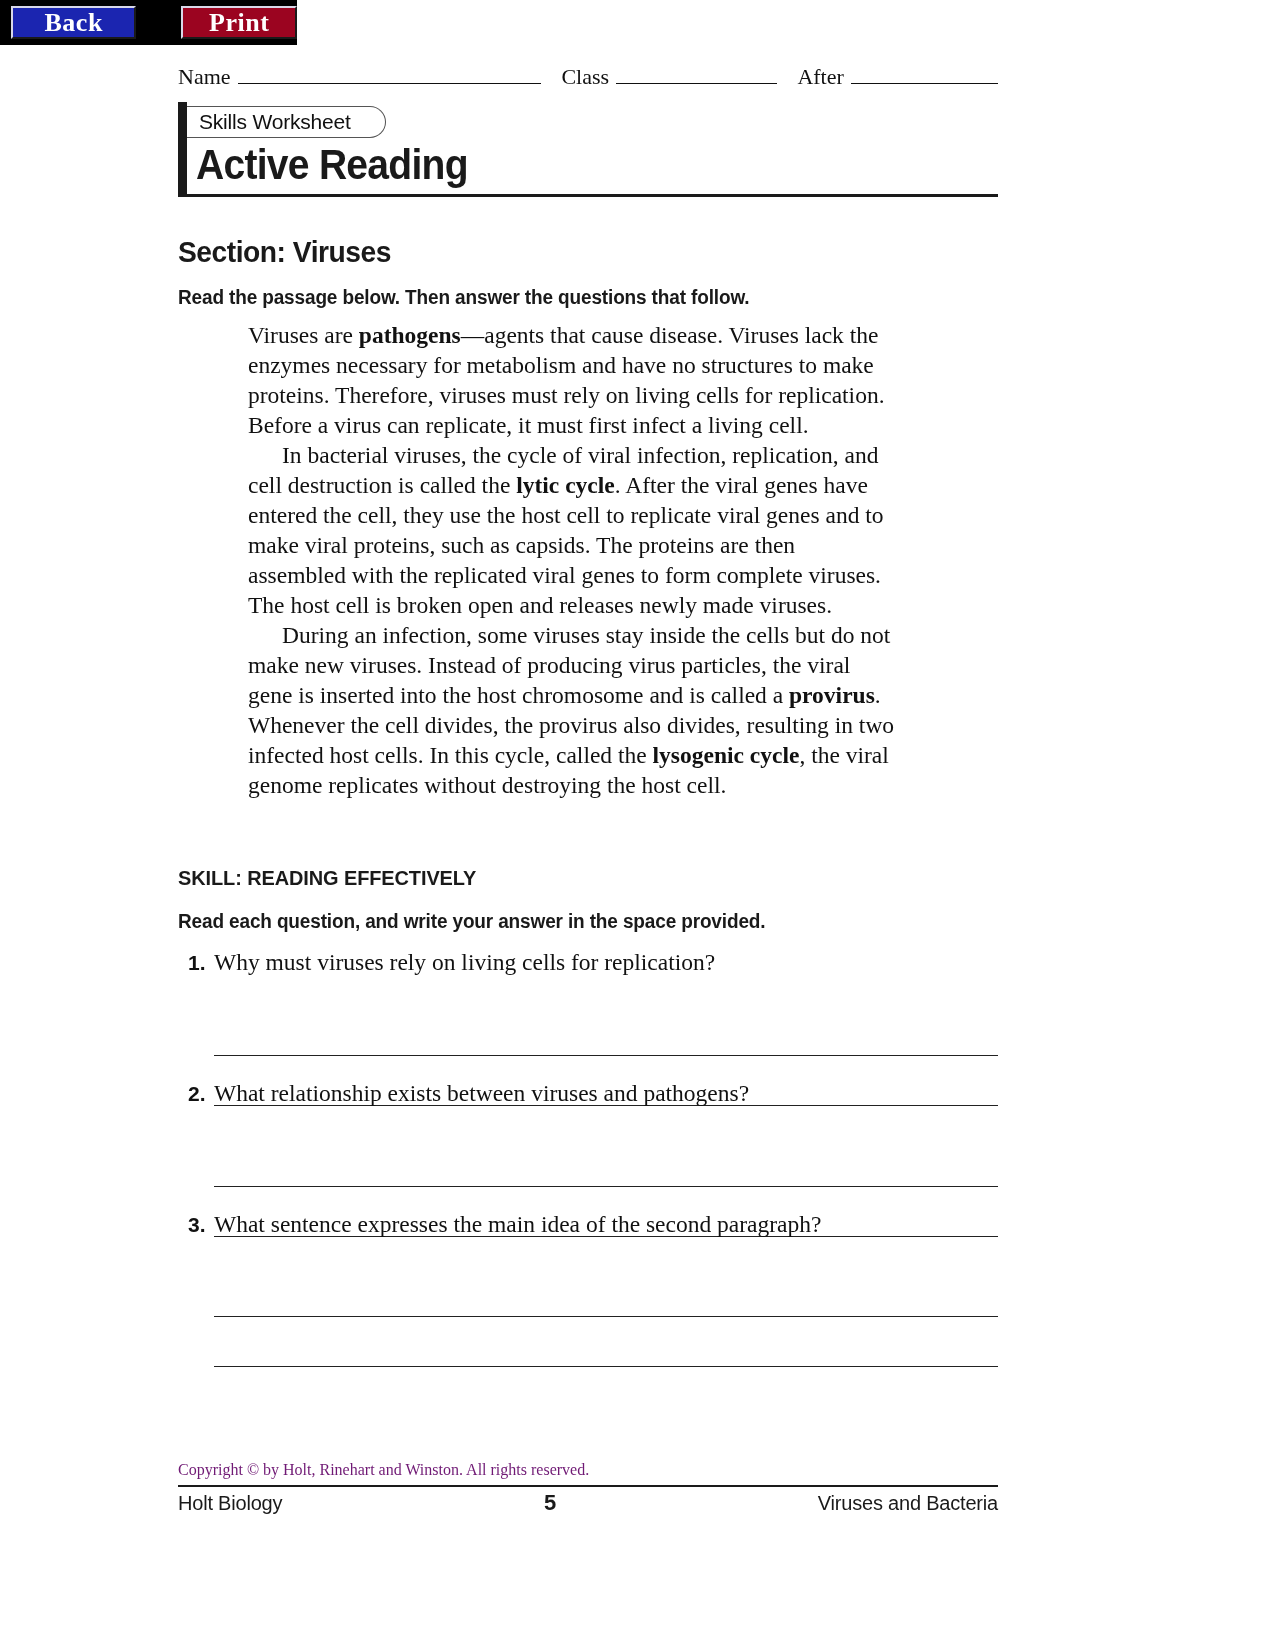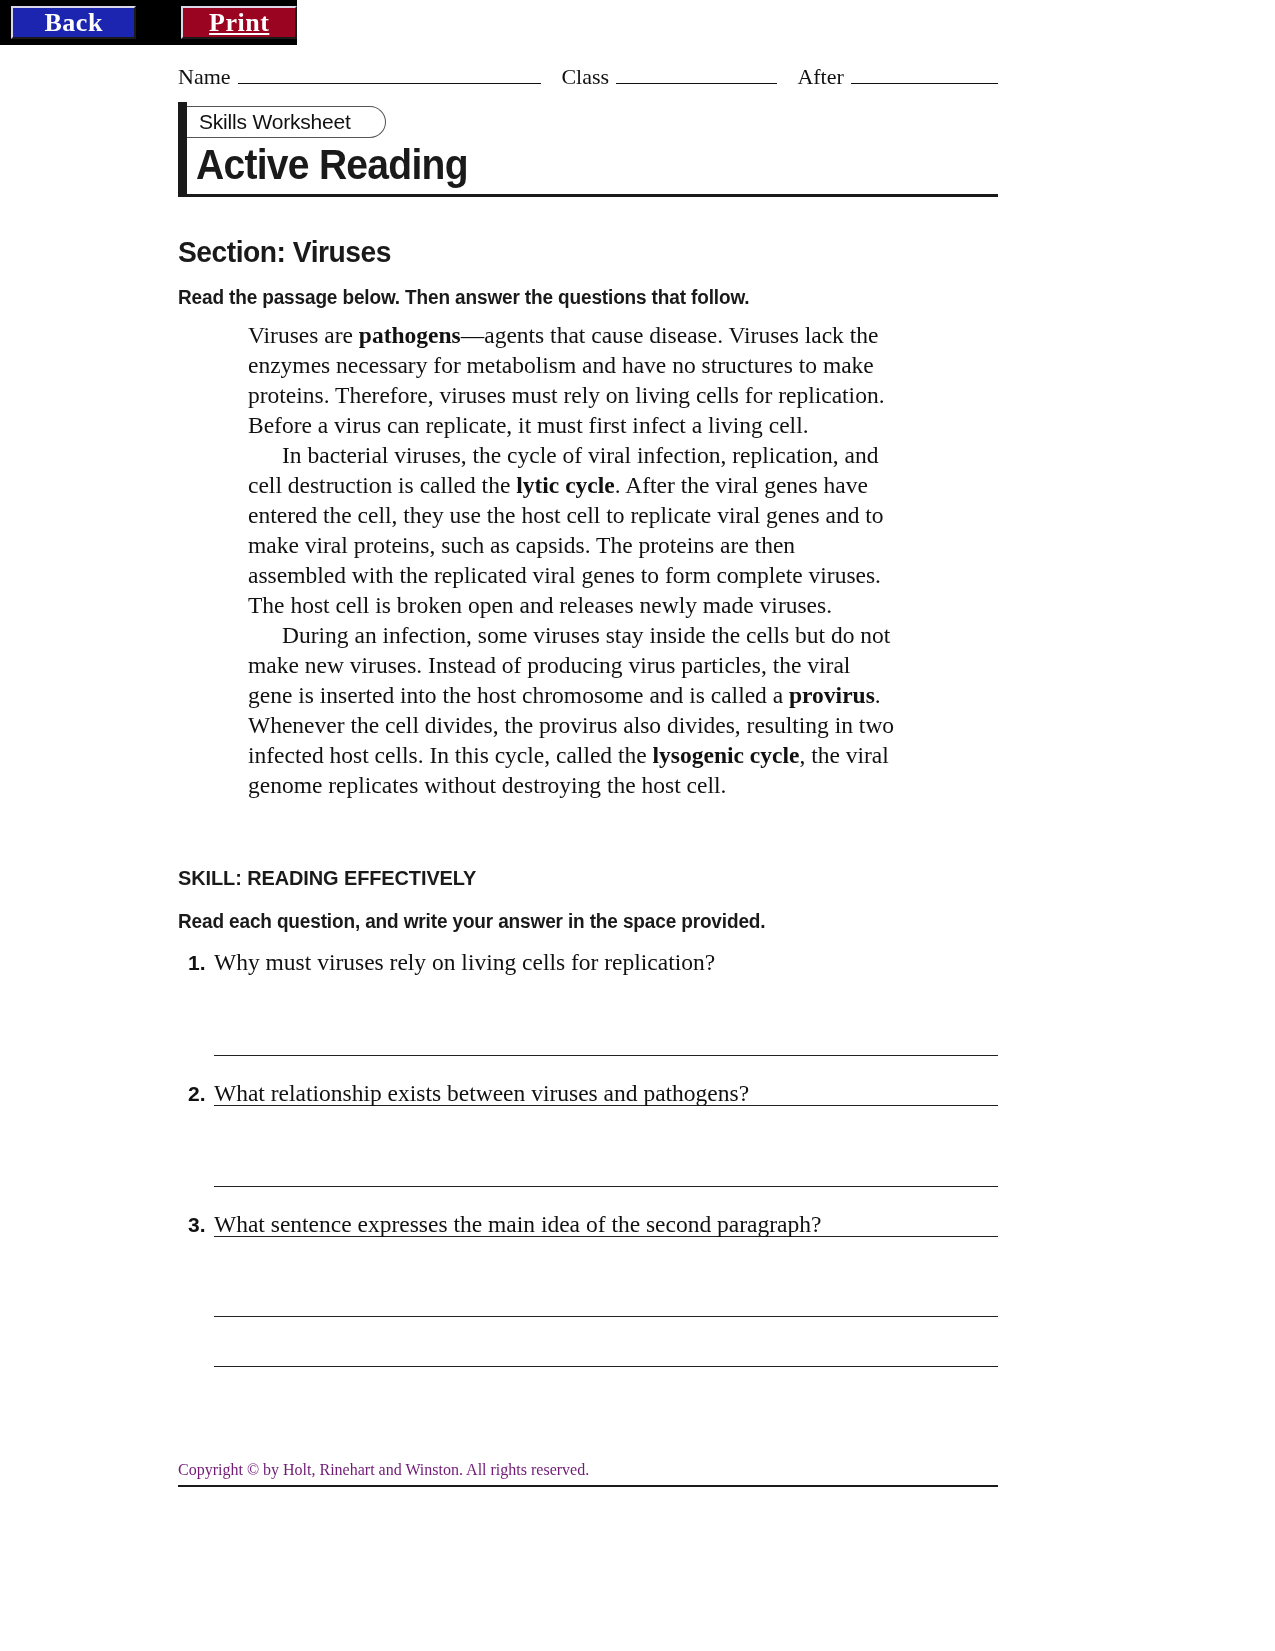--- a/index.html
+++ b/index.html
@@ -47,21 +47,20 @@
   }
   .navbtn-back {
     background: #1b25b0;
     width: 128px;
     margin-left: 11px;
   }
   .navbtn-print {
     background: #9b0420;
     width: 118px;
     margin-left: 17px;
-    text-decoration: underline;
   }
 
   
   .sheet {
     position: absolute;
     left: 0;
     top: 45px;
     width: 1275px;
     height: 1606px;
     background: #ffffff;
@@ -336,14 +335,19 @@
     <div class="q-line">
       <span class="q-num">3.</span>
       <span class="q-text">What sentence expresses the main idea of the second paragraph?</span>
     </div>
   </div>
   <div class="answer-rule" style="top:1271px"></div>
   <div class="answer-rule" style="top:1321px"></div>
 
   <div class="copyright">Copyright © by Holt, Rinehart and Winston. All rights reserved.</div>
   <div class="footer-rule"></div>
+  <div class="footer-row">
+    <span class="footer-left">Holt Biology</span>
+    <span class="footer-center">5</span>
+    <span class="footer-right">Viruses and Bacteria</span>
+  </div>
 
 </div>
 
 </body></html>

